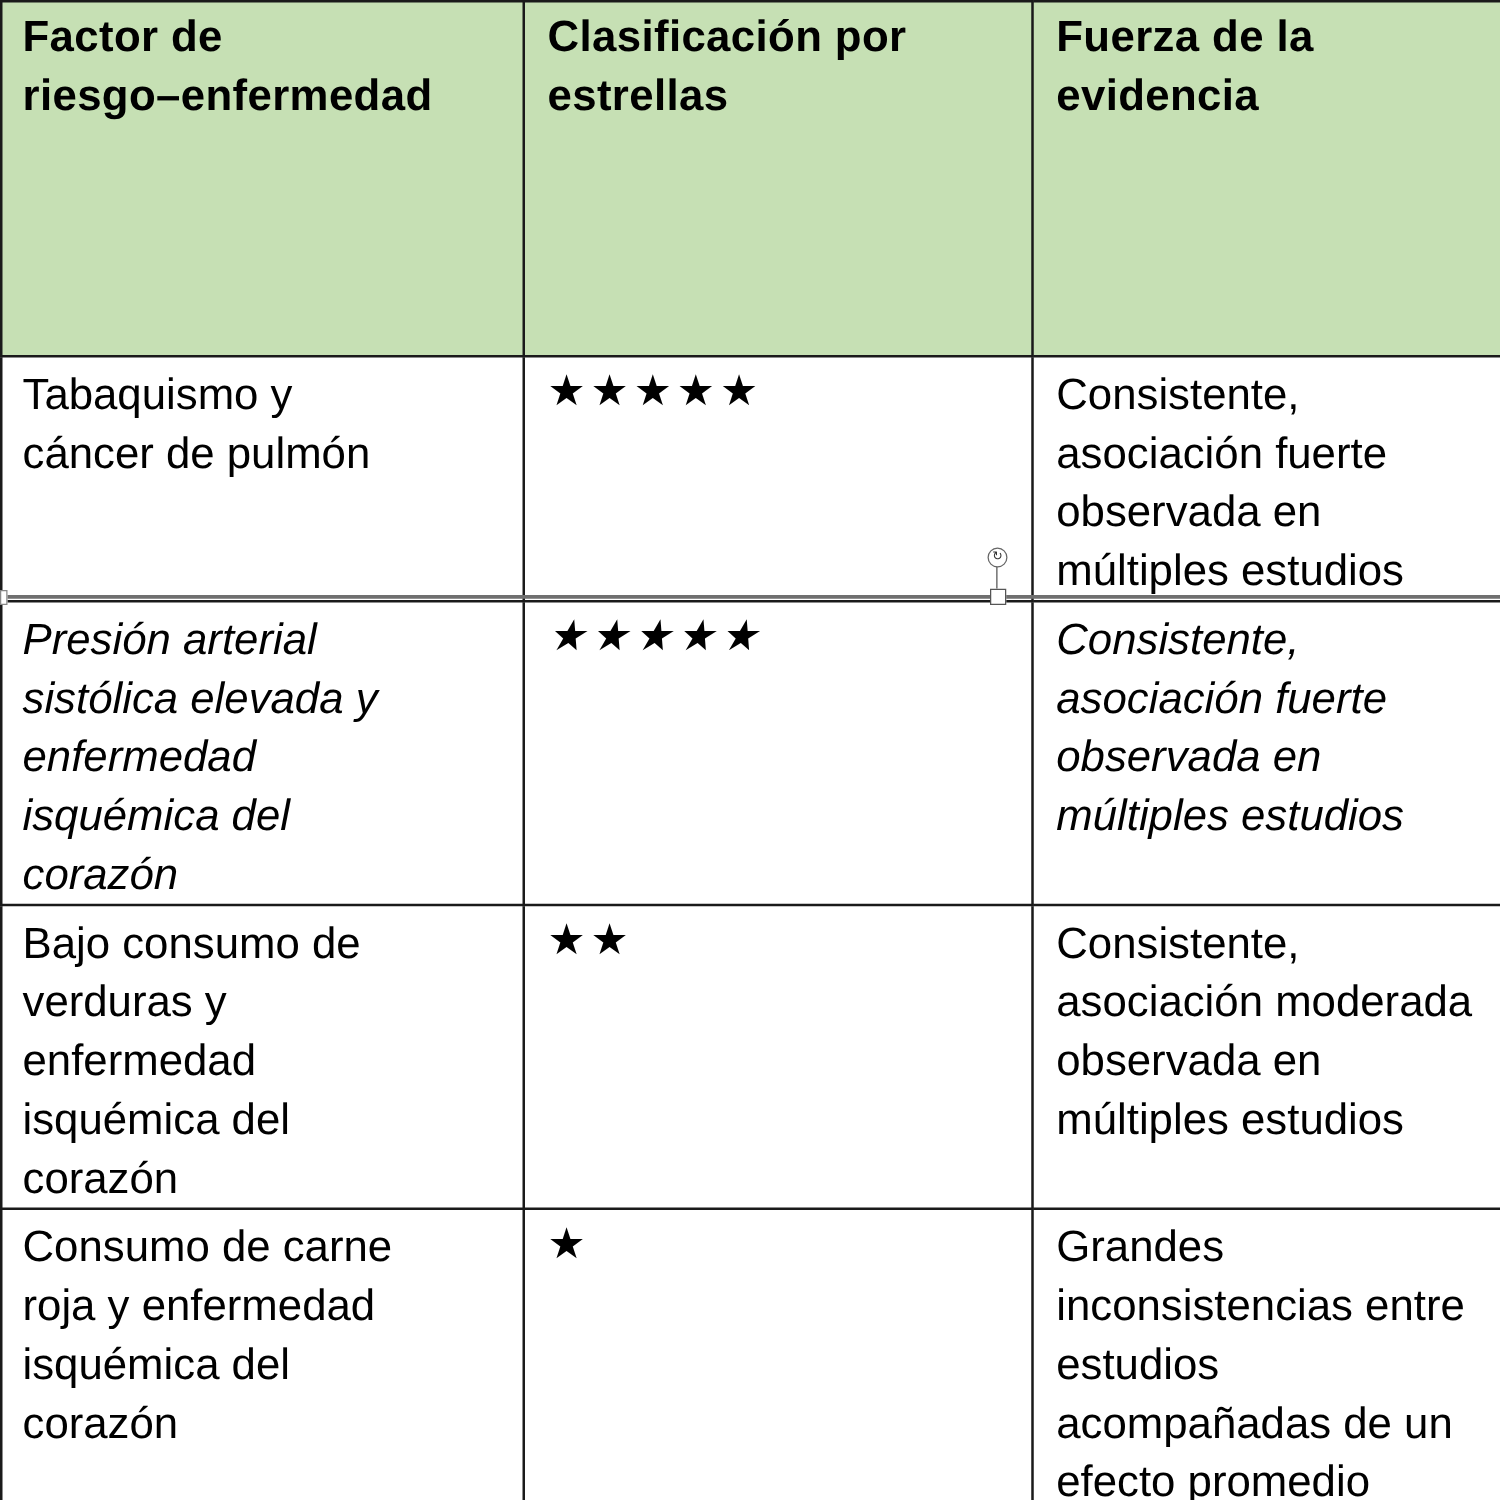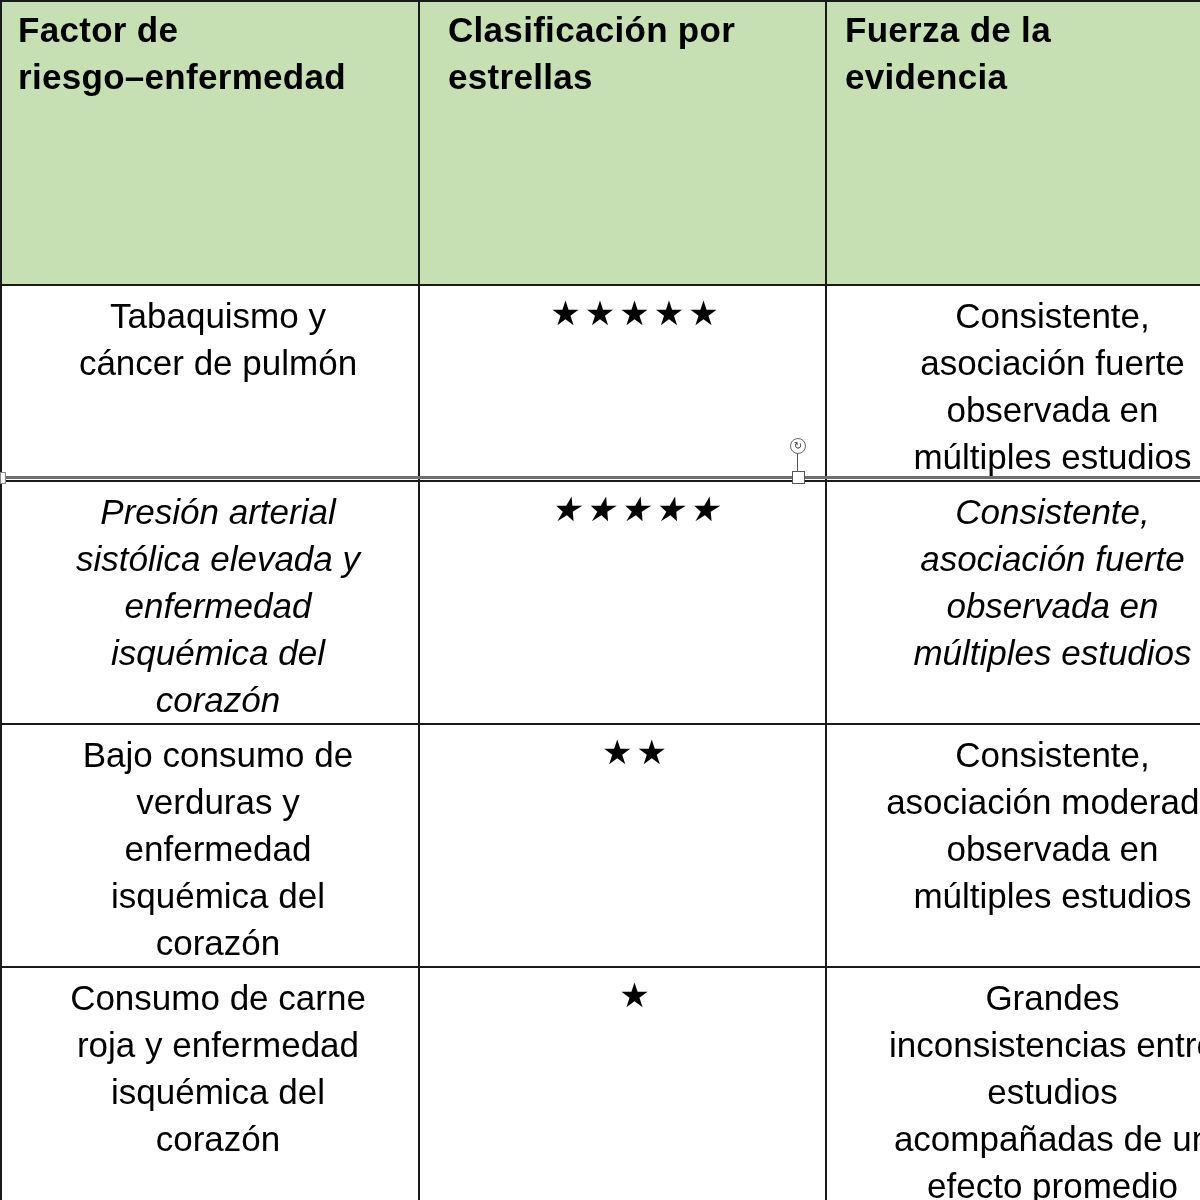--- a/index.html
+++ b/index.html
@@ -5,23 +5,23 @@
   html, body { margin: 0; padding: 0; background: #ffffff; }
   body { width: 1200px; height: 1200px; overflow: hidden; position: relative; font-family: "Liberation Sans", sans-serif; color: #000; }
   .doc { position: absolute; left: 0; top: 0; width: 1200px; height: 1200px; overflow: hidden; }
   table { border-collapse: collapse; position: absolute; left: 0; top: 0; table-layout: fixed; width: 1260px; }
   td, th { vertical-align: top; text-align: left; padding: 6px 0 0 16px; font-size: 35px; line-height: 47px; border: 2px solid #1a1a1a; }
   th { background: #c6e0b4; font-weight: bold; height: 278px; padding-top: 4px; letter-spacing: 0.3px; }
   col.c1 { width: 418px; }
   col.c2 { width: 407px; }
   col.c3 { width: 435px; }
   th.h1, td.r1 { padding-left: 16px; }
-  th.h2, td.r2 { padding-left: 28px; }
+  th.h2, td.r2 { padding-left: 18px; }
   th.h3, td.r3 { padding-left: 18px; }
-  tr.row td { white-space: nowrap; text-align: center; }
+  tr.row td { white-space: nowrap; }
   .stars { font-size: 34px; line-height: 34px; letter-spacing: 4px; padding-top: 4px; display: block; }
   tr.row1 td { height: 186px; }
   tr.row2 td { height: 230px; font-style: italic; }
   tr.row3 td { height: 230px; }
   tr.row4 td { height: 250px; }
   .sel-line { position: absolute; left: 0; top: 476px; width: 1200px; height: 3px; background: #6f6f6f; }
   .handle-sq { position: absolute; left: 792px; top: 471px; width: 11px; height: 11px; background: #fff; border: 1px solid #555; }
   .handle-stem { position: absolute; left: 797px; top: 452px; width: 1px; height: 19px; background: #555; }
   .handle-rot { position: absolute; left: 790px; top: 438px; width: 14px; height: 14px; border: 1px solid #666; border-radius: 50%; background: #fff; font-size: 10px; line-height: 14px; text-align: center; color: #333; }
   .left-tick { position: absolute; left: 0; top: 472px; width: 4px; height: 10px; border: 1px solid #888; background: #fff; }

